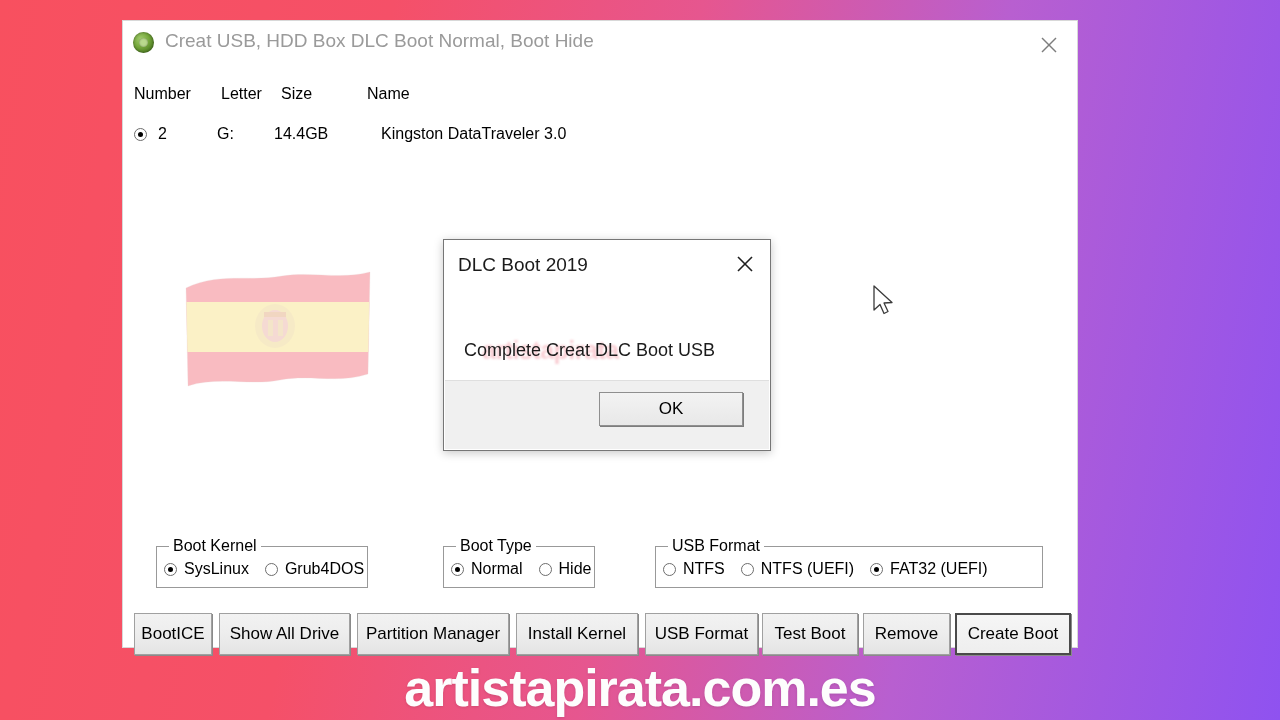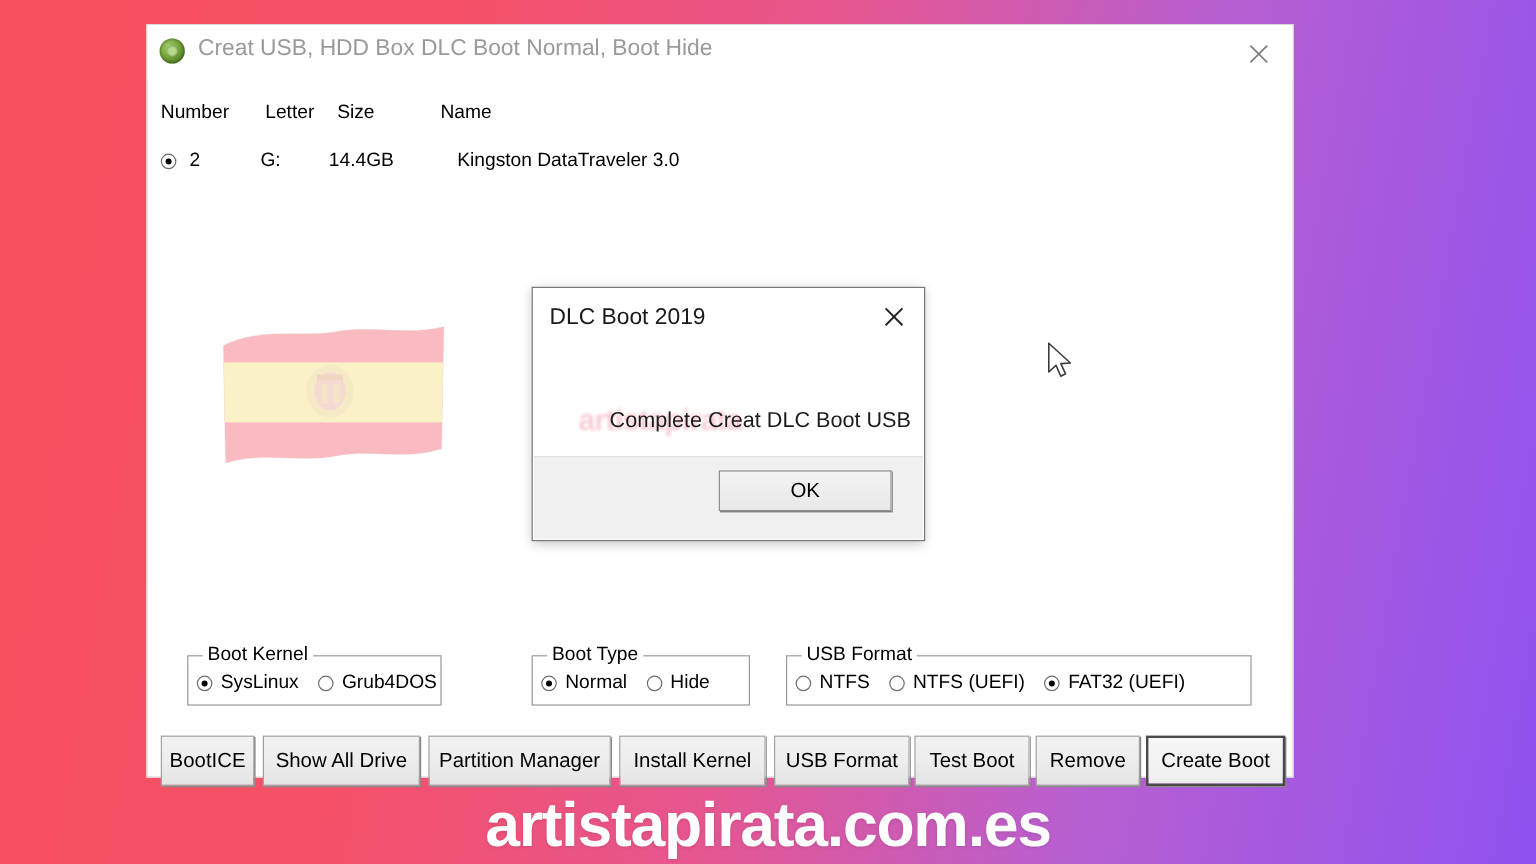--- a/index.html
+++ b/index.html
@@ -174,21 +174,21 @@
     align-items: center;
     gap: 7px;
     font-size: 16px;
     color: #000;
     cursor: default;
     font-family: "Liberation Sans", sans-serif;
   }
   .radio-opt + .radio-opt { margin-left: 9px; }
 
   #gb-boot-kernel { left: 33px; top: 525px; width: 212px; height: 42px; }
-  #gb-boot-type   { left: 320px; top: 525px; width: 182px; height: 42px; padding-left: 32px; }
+  #gb-boot-type   { left: 320px; top: 525px; width: 152px; height: 42px; padding-left: 32px; }
   #gb-usb-format  { left: 532px; top: 525px; width: 388px; height: 42px; }
 
   
   .winbtn {
     position: absolute;
     top: 592px;
     height: 42px;
     background: linear-gradient(to bottom, #f2f2f2 0%, #ededed 50%, #e4e4e4 100%);
     border: 1px solid #a0a0a0;
     box-shadow: 1px 1px 0 #8a8a8a;
@@ -238,21 +238,20 @@
   }
   #dialog-close svg { display: block; margin: 6px auto; }
   #dialog-message {
     position: absolute;
     left: 20px;
     top: 100px;
     font-size: 18px;
     color: #1b1b1b;
     font-family: "Liberation Sans", sans-serif;
     white-space: nowrap;
-    margin-left: 44px;
   }
   #dialog-watermark {
     position: absolute;
     left: 38px;
     top: 96px;
     font-size: 25px;
     font-weight: bold;
     color: rgba(236, 90, 110, .30);
     letter-spacing: -0.5px;
     white-space: nowrap;

